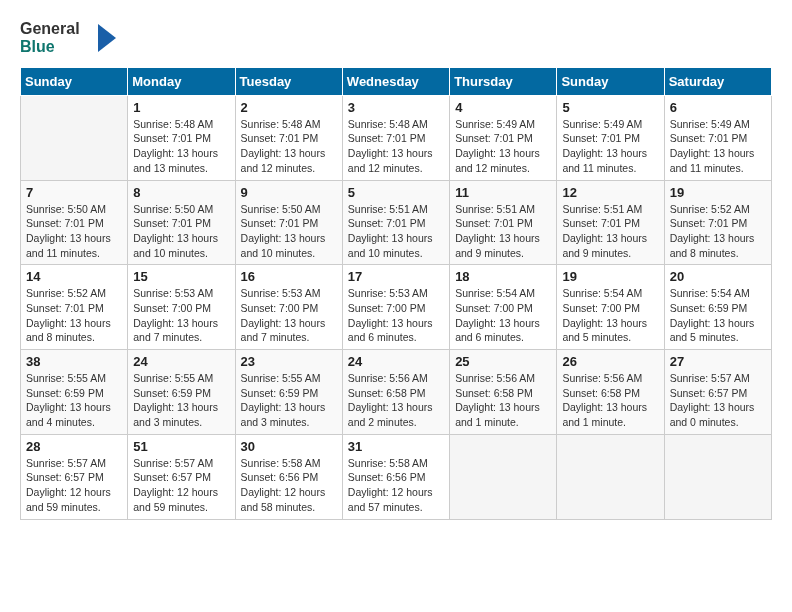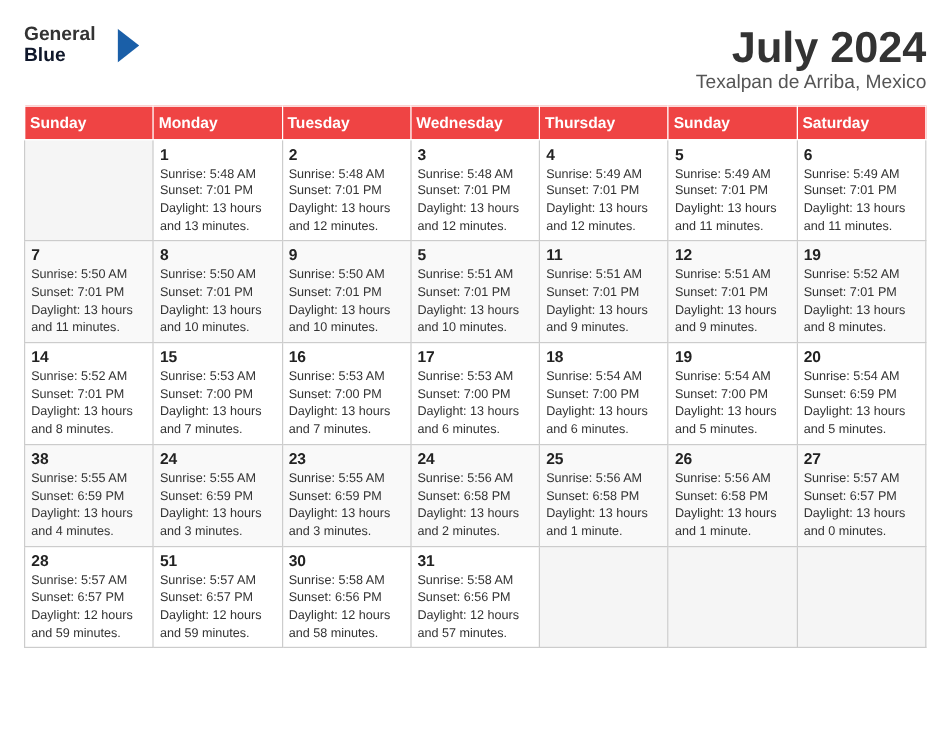--- a/index.html
+++ b/index.html
@@ -33,21 +33,21 @@
     .location {
       font-size: 16px;
       color: #555;
     }
     table {
       width: 100%;
       border-collapse: collapse;
       font-size: 11px;
     }
     thead tr th {
-      background-color: #ef4444;
+      background-color: #0369a1;
       color: #fff;
       padding: 6px 4px;
       text-align: left;
       font-size: 13px;
       font-weight: bold;
       border: 1px solid #fff;
     }
     tbody tr td {
       border: 1px solid #ccc;
       padding: 4px 5px;
@@ -76,31 +76,27 @@
     }
   </style>
 </head>
 <body>
 
 <div class="header">
   <div class="logo">
   <div style="display:flex;align-items:center;gap:16px;">
     <div style="font-size:16px;font-weight:bold;color:#333;line-height:1.15;font-family:Arial;">
       <span>General</span><br>
-      <span style="color:#0f172a;">Blue</span>
+      <span style="color:#0f766e;">Blue</span>
     </div>
     <svg width="22" height="36" viewBox="0 0 22 36" xmlns="http://www.w3.org/2000/svg" style="margin-left:2px;">
       <polygon points="0,4 18,18 0,32" fill="#1a5fa8"></polygon>
     </svg>
   </div>
 </div>
-  <div class="title-block">
-    <div class="month-year">July 2024</div>
-    <div class="location">Texalpan de Arriba, Mexico</div>
-  </div>
 </div>
 
 <table>
   <thead>
     <tr>
       <th>Sunday</th>
       <th>Monday</th>
       <th>Tuesday</th>
       <th>Wednesday</th>
       <th>Thursday</th>

